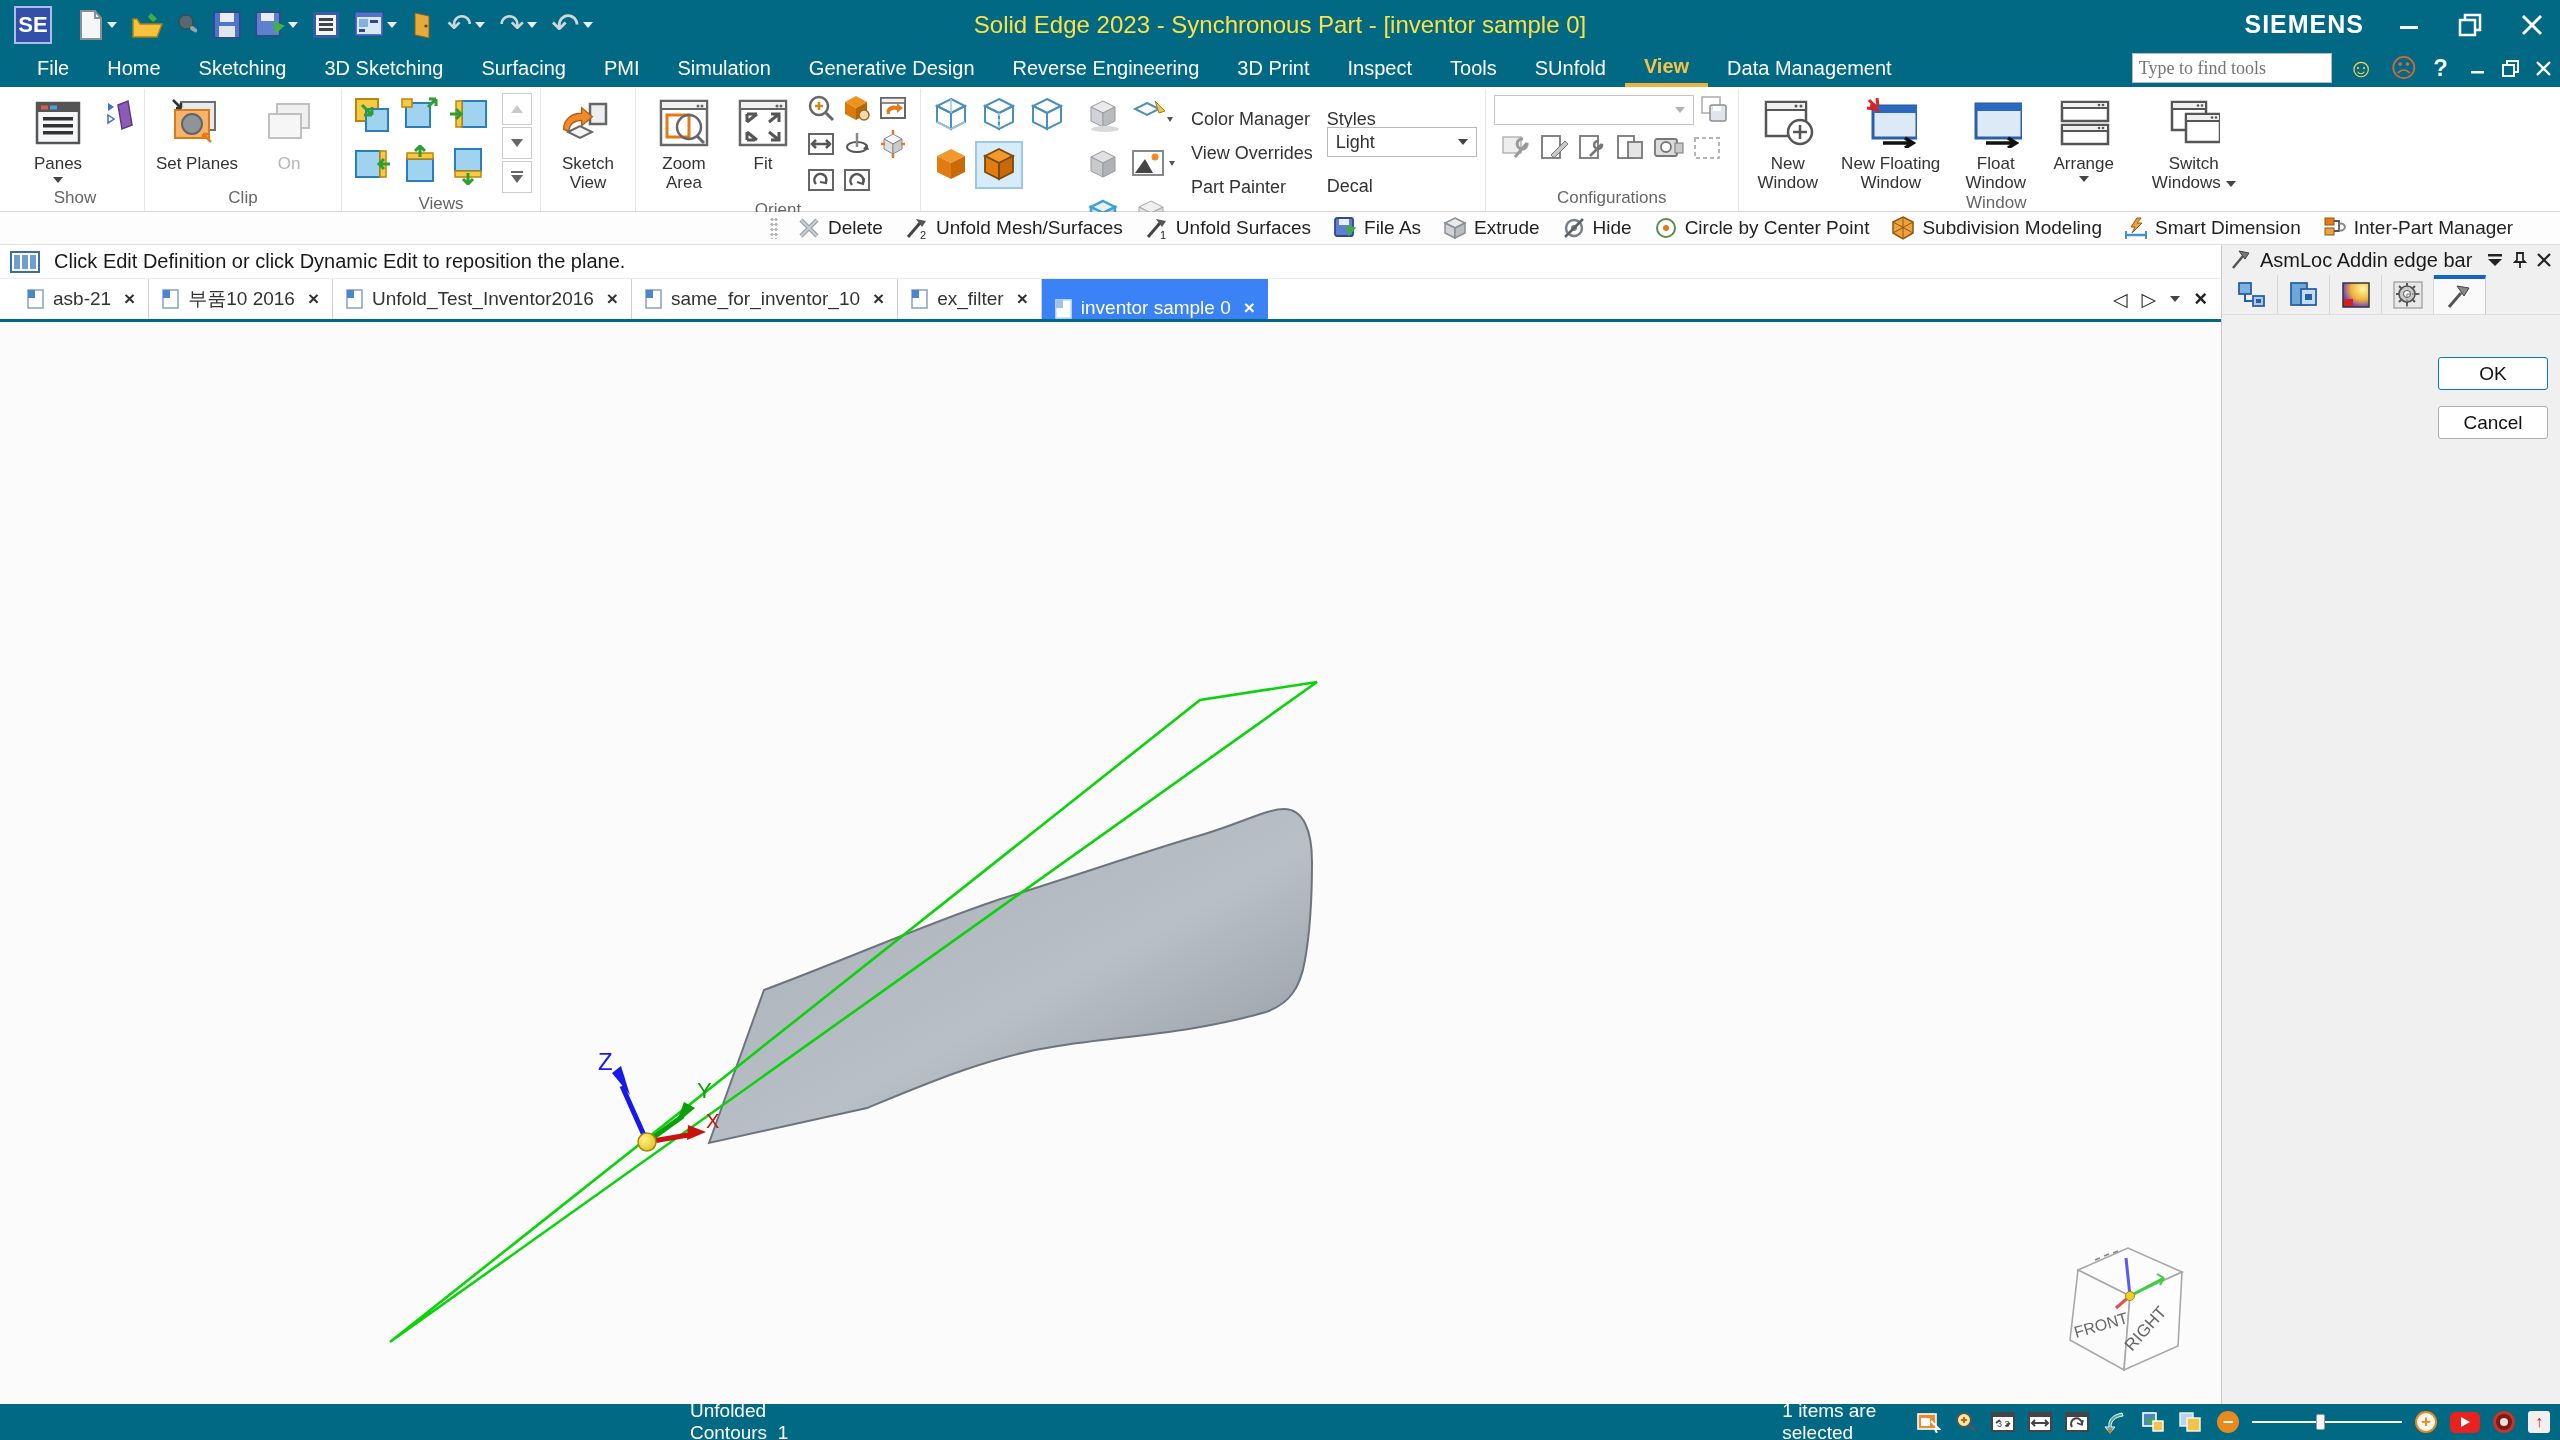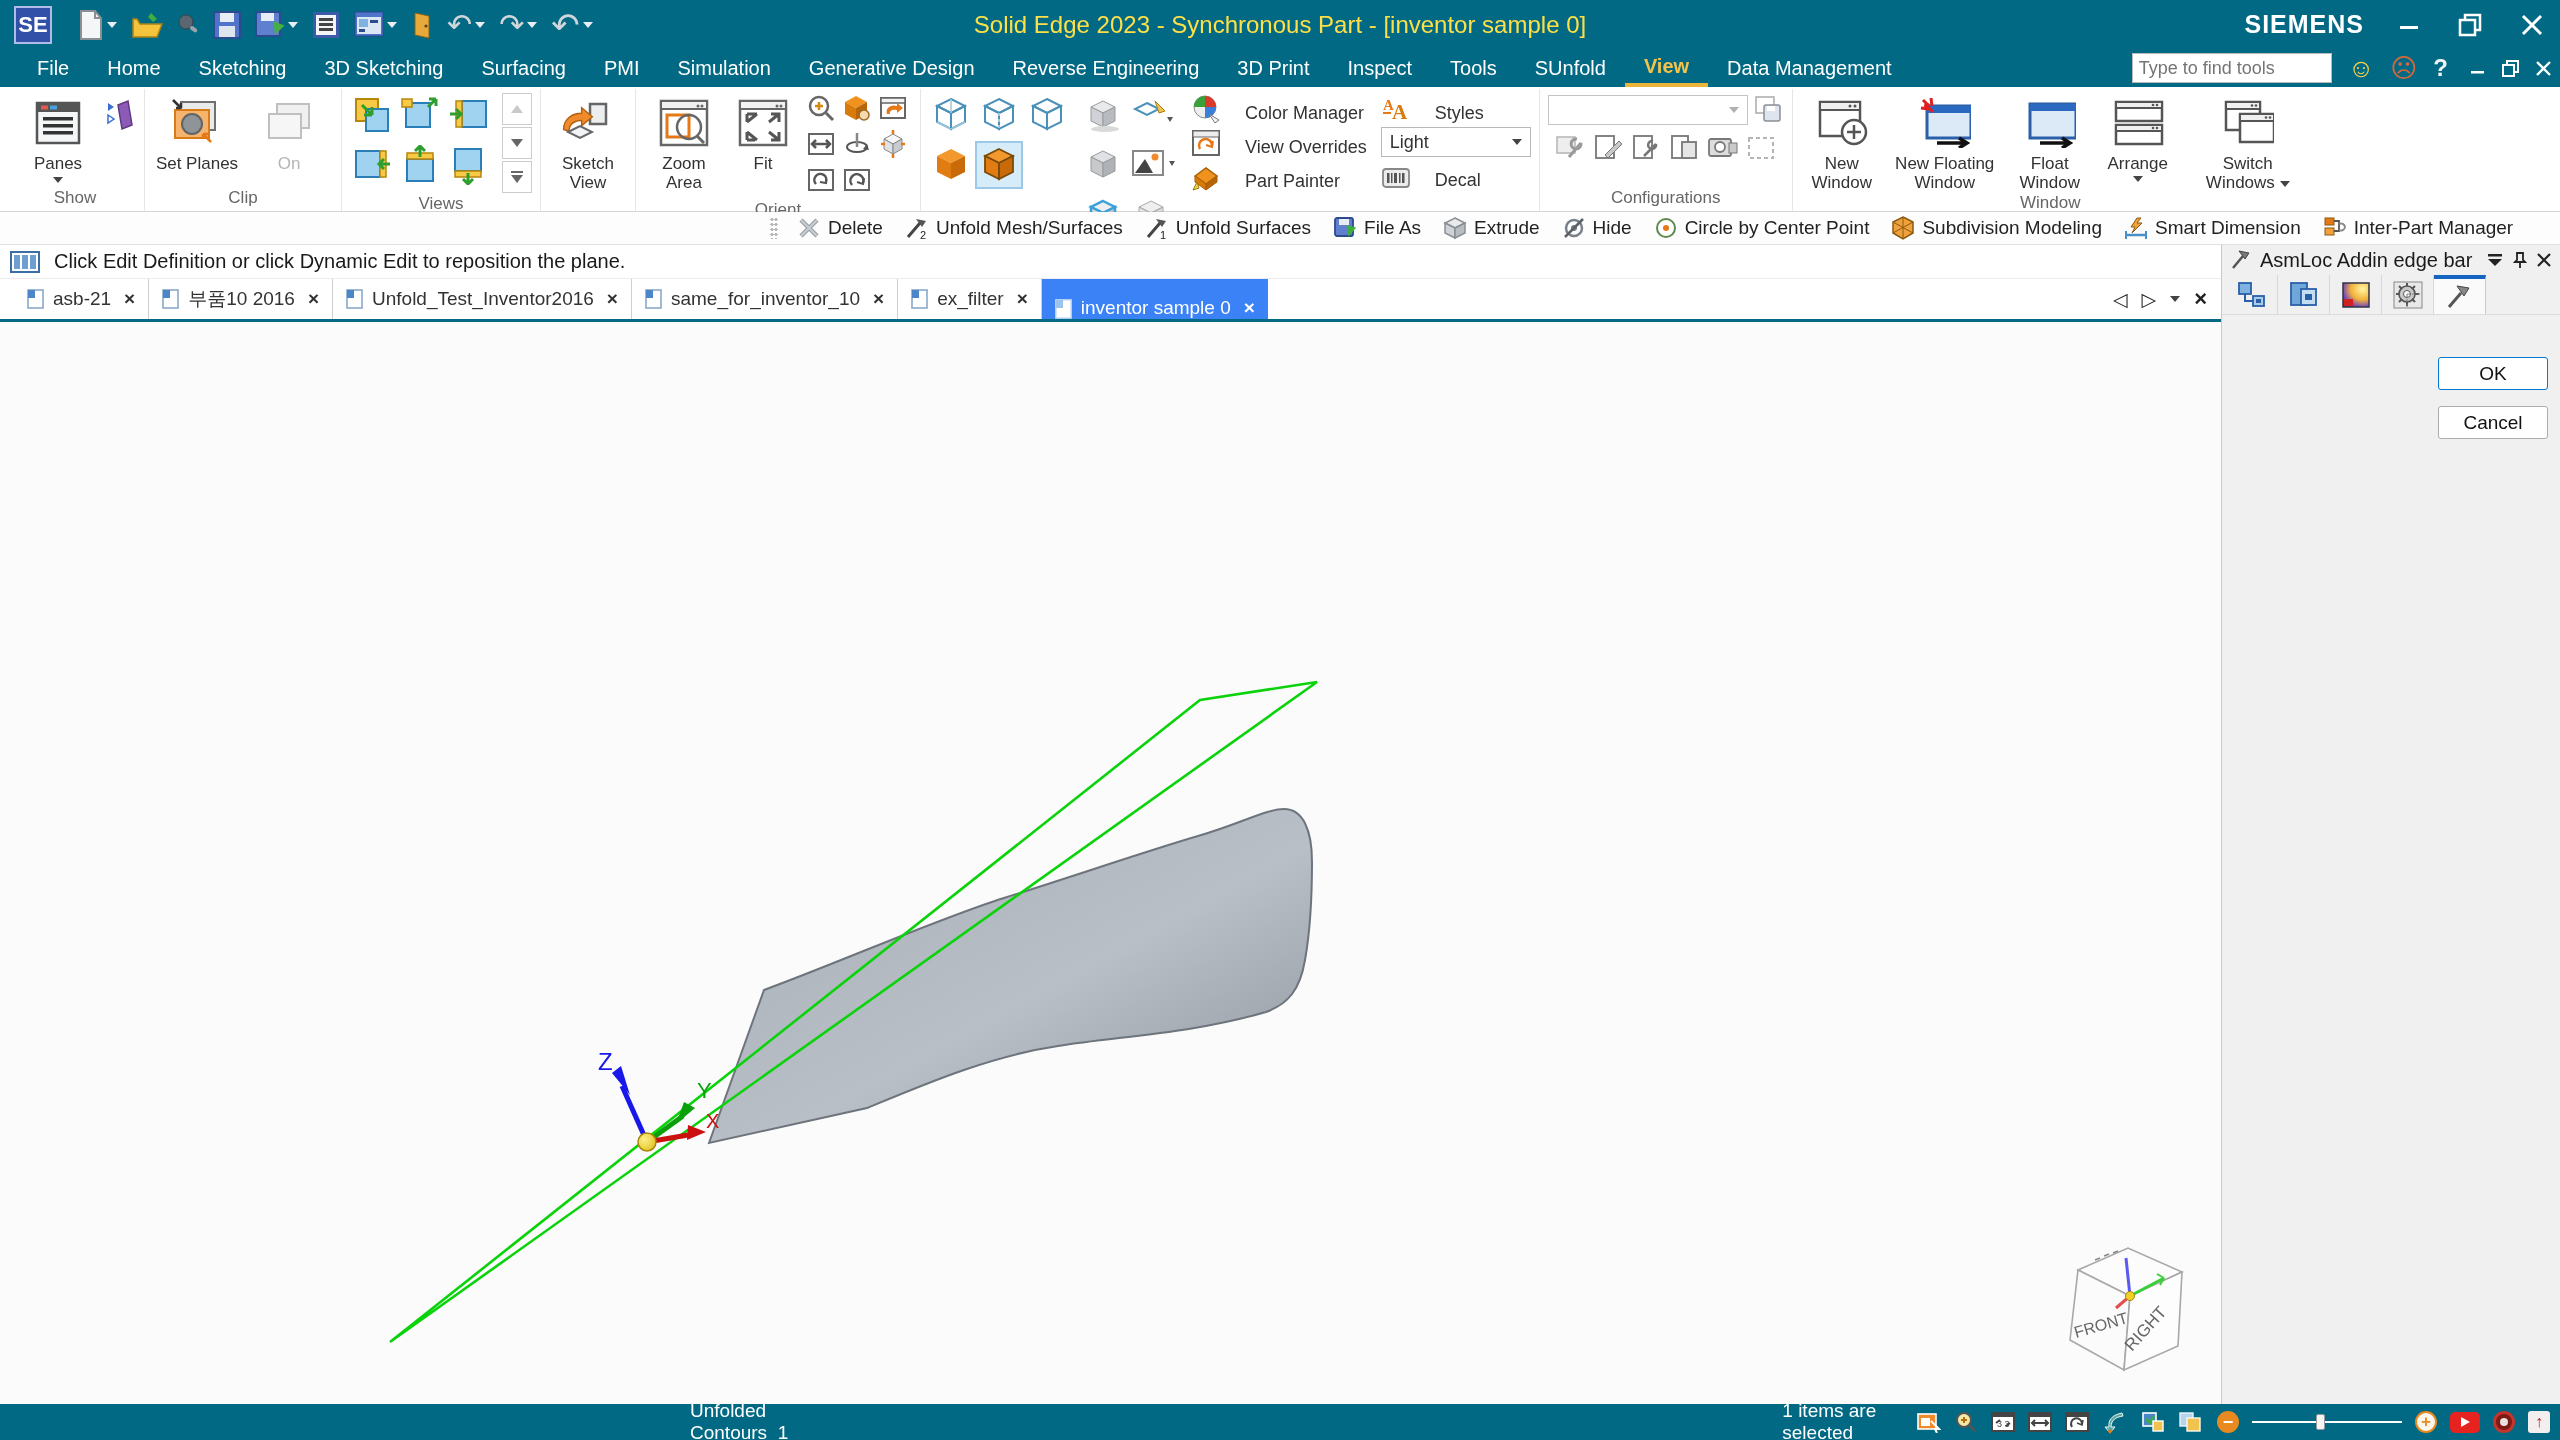--- a/index.html
+++ b/index.html
@@ -19,21 +19,21 @@
   .tb-right { margin-left:auto; display:flex; align-items:center; gap:34px; z-index:2; }
   .brand { font-size:25px; font-weight:bold; letter-spacing:1px; }
   .winctl { display:flex; align-items:center; gap:38px; margin-right:6px; }
 
   
   .ribbon-tabs { height:38px; background:#016983; display:flex; align-items:stretch; color:#fff; padding-left:18px; flex:0 0 auto; }
   .rtab { display:flex; align-items:center; padding:0 19px; font-size:20px; cursor:default; }
   .rtab.active { color:#f5c34a; border-bottom:4px solid #e9b63b; font-weight:bold; }
   .tabs-right { margin-left:auto; display:flex; align-items:center; gap:16px; padding-right:8px; }
   .find-box { width:200px; height:30px; background:#fff; border:1px solid #bbb; display:flex; align-items:center; padding:0 6px; }
-  .find-box input { border:none; outline:none; flex:1; font-size:18px; color:#ec4899; font-family:Liberation Sans, sans-serif; background:transparent; }
+  .find-box input { border:none; outline:none; flex:1; font-size:18px; color:#ec4899; font-family:Liberation Serif, serif; background:transparent; }
   .smiley { font-size:26px; line-height:26px; }
   .smiley.good { color:#f4d24a; }
   .smiley.bad { color:#d4683c; }
   .help-q { font-size:24px; color:#eef4f6; font-weight:bold; }
   .mdi-ctl { display:flex; align-items:center; gap:16px; margin-left:6px; }
 
   
   .ribbon { height:125px; background:#fff; border-bottom:1px solid #d5d5d5; display:flex; align-items:stretch; padding:2px 6px 0 6px; flex:0 0 auto; }
   .rgroup { display:flex; flex-direction:column; padding:0 8px; }
   .rgroup + .rgroup { border-left:1px solid #e6e6e6; }
@@ -45,21 +45,21 @@
   .icon52 { width:52px; height:52px; display:flex; align-items:center; justify-content:center; }
   .icon30 { width:30px; height:30px; display:flex; align-items:center; justify-content:center; }
   .icon44 { width:44px; height:44px; display:flex; align-items:center; justify-content:center; }
   .views-grid { display:grid; grid-template-columns:repeat(3,46px); grid-auto-rows:48px; gap:2px; }
   .spin-col { display:flex; flex-direction:column; gap:2px; margin-left:6px; }
   .spin-btn { width:30px; height:32px; border:1px solid #ccc; background:#fff; display:flex; align-items:center; justify-content:center; }
   .mini-grid { display:grid; grid-template-columns:repeat(3,34px); grid-auto-rows:34px; gap:2px; margin-left:4px; }
   .cube-grid { display:grid; grid-template-columns:repeat(3,46px); grid-auto-rows:48px; gap:2px; }
   .sel-style { background:#d6ecf8; outline:2px solid #9cc9e8; }
   .style-col { display:flex; flex-direction:column; gap:3px; margin-left:10px; }
-  .stylebtn { display:flex; align-items:flex-end; gap:24px; height:31px; font-size:18px; color:#333; white-space:nowrap; }
+  .stylebtn { display:flex; align-items:flex-start; gap:16px; height:31px; font-size:18px; color:#333; white-space:nowrap;flex-direction:column; }
   .light-select { width:150px; height:30px; border:1px solid #b9b9b9; display:flex; align-items:center; padding:0 8px; font-size:18px; color:#333; justify-content:space-between; background:#fff; }
   .cfg-col { display:flex; flex-direction:column; gap:8px; padding-top:6px; }
   .cfg-row1 { display:flex; align-items:center; gap:6px; }
   .cfg-combo { width:200px; height:30px; border:1px solid #c4c4c4; background:#fff; display:flex; align-items:center; justify-content:flex-end; padding:0 8px; }
   .cfg-icons { display:flex; gap:6px; justify-content:center; }
   .winbtn-sep { width:1px; background:#e6e6e6; margin:2px 4px; }
 
   
   .quickbar { height:33px; background:#fdfdfd; border-bottom:1px solid #e0e0e0; display:flex; align-items:center; flex:0 0 auto; }
   .drag-dots { width:8px; height:22px; margin-left:770px; margin-right:8px;

